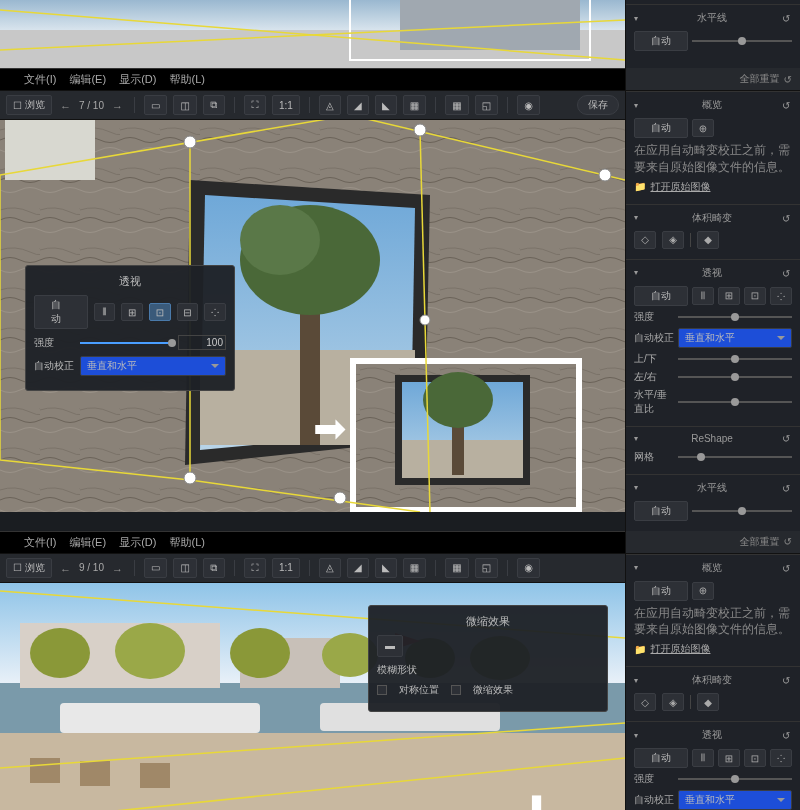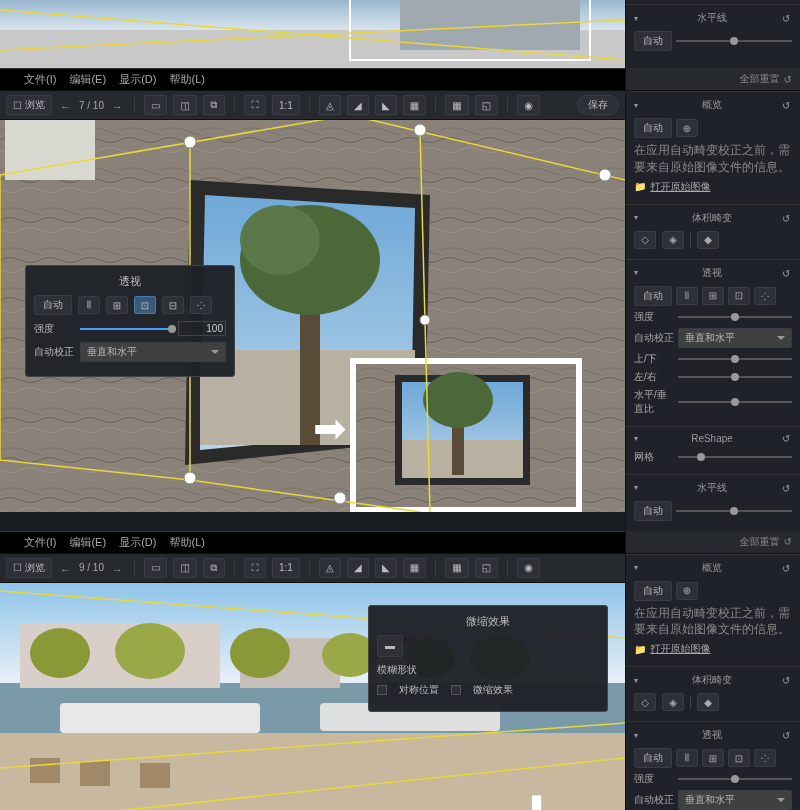--- a/index.html
+++ b/index.html
@@ -15,28 +15,28 @@
   .tb-btn.rounded { border-radius: 10px; padding: 3px 10px; }
   .tb-sep { width: 1px; height: 16px; background: #3a3d43; margin: 0 3px; }
   .tb-spacer { flex: 1; }
   .canvas { position: relative; background: #444; overflow: hidden; }
   .canvas svg { display: block; }
   .panel-float { position: absolute; background: rgba(30,33,38,0.96); border: 1px solid #444; border-radius: 3px; padding: 8px; color: #bbb; }
   .panel-float .pf-title { text-align: center; font-size: 11px; margin-bottom: 6px; }
   .pf-row { display: flex; align-items: center; gap: 6px; margin: 6px 0; font-size: 10px; }
   .pf-row .lbl { width: 40px; text-align: left; }
   .pf-row .ctrl { flex: 1; }
-  .btn-small { background: #2d3036; border: 1px solid #3a3d43; border-radius: 2px; padding: 2px 8px; color: #bbb; cursor: pointer; font-size: 10px; }
+  .btn-small { background: #2d3036; border: 1px solid #3a3d43; border-radius: 2px; padding: 2px 16px; color: #bbb; cursor: pointer; font-size: 10px; }
   .icon-btn { width: 22px; height: 18px; background: #2d3036; border: 1px solid #3a3d43; border-radius: 2px; display: inline-flex; align-items: center; justify-content: center; cursor: pointer; }
   .icon-btn.active { background: #3a5a7a; border-color: #4a7aaa; }
   .slider-track { height: 2px; background: #555; position: relative; flex: 1; }
   .slider-fill { height: 2px; background: #4a9eff; position: absolute; left: 0; top: 0; }
   .slider-thumb { position: absolute; width: 8px; height: 8px; background: #999; border-radius: 50%; top: -3px; transform: translateX(-50%); }
   .slider-val { width: 48px; text-align: right; font-size: 10px; color: #ccc; border:1px solid #444; padding:1px 2px; }
-  .select { background: #404040; border: 1px solid #3a3d43; border-radius: 2px; padding: 2px 6px; color: #bbb; display: flex; justify-content: space-between; align-items: center; cursor: pointer; font-size: 10px; }
+  .select { background: #1d4ed8; border: 1px solid #3a3d43; border-radius: 2px; padding: 2px 6px; color: #bbb; display: flex; justify-content: space-between; align-items: center; cursor: pointer; font-size: 10px; }
   .select::after { content: ""; border-left: 4px solid transparent; border-right: 4px solid transparent; border-top: 4px solid #999; }
   .checkbox { width: 10px; height: 10px; background: #2d3036; border: 1px solid #555; display: inline-block; vertical-align: middle; }
   .side-header { background: #26292e; padding: 4px 8px; text-align: right; font-size: 10px; color: #888; border-bottom: 1px solid #111; display:flex; justify-content:flex-end; align-items:center; gap:4px;}
   .side-section { border-top: 1px solid #333; padding: 6px 8px; }
   .side-sec-title { display: flex; align-items: center; font-size: 10px; color: #999; margin-bottom: 6px; }
   .side-sec-title .chev { margin-right: 4px; font-size: 8px; }
   .side-sec-title .t { flex: 1; text-align: center; }
   .side-sec-title .reset { width: 10px; height: 10px; }
   .side-row { display: flex; align-items: center; gap: 4px; margin: 4px 0; font-size: 10px; }
   .side-row .lbl { width: 40px; }

